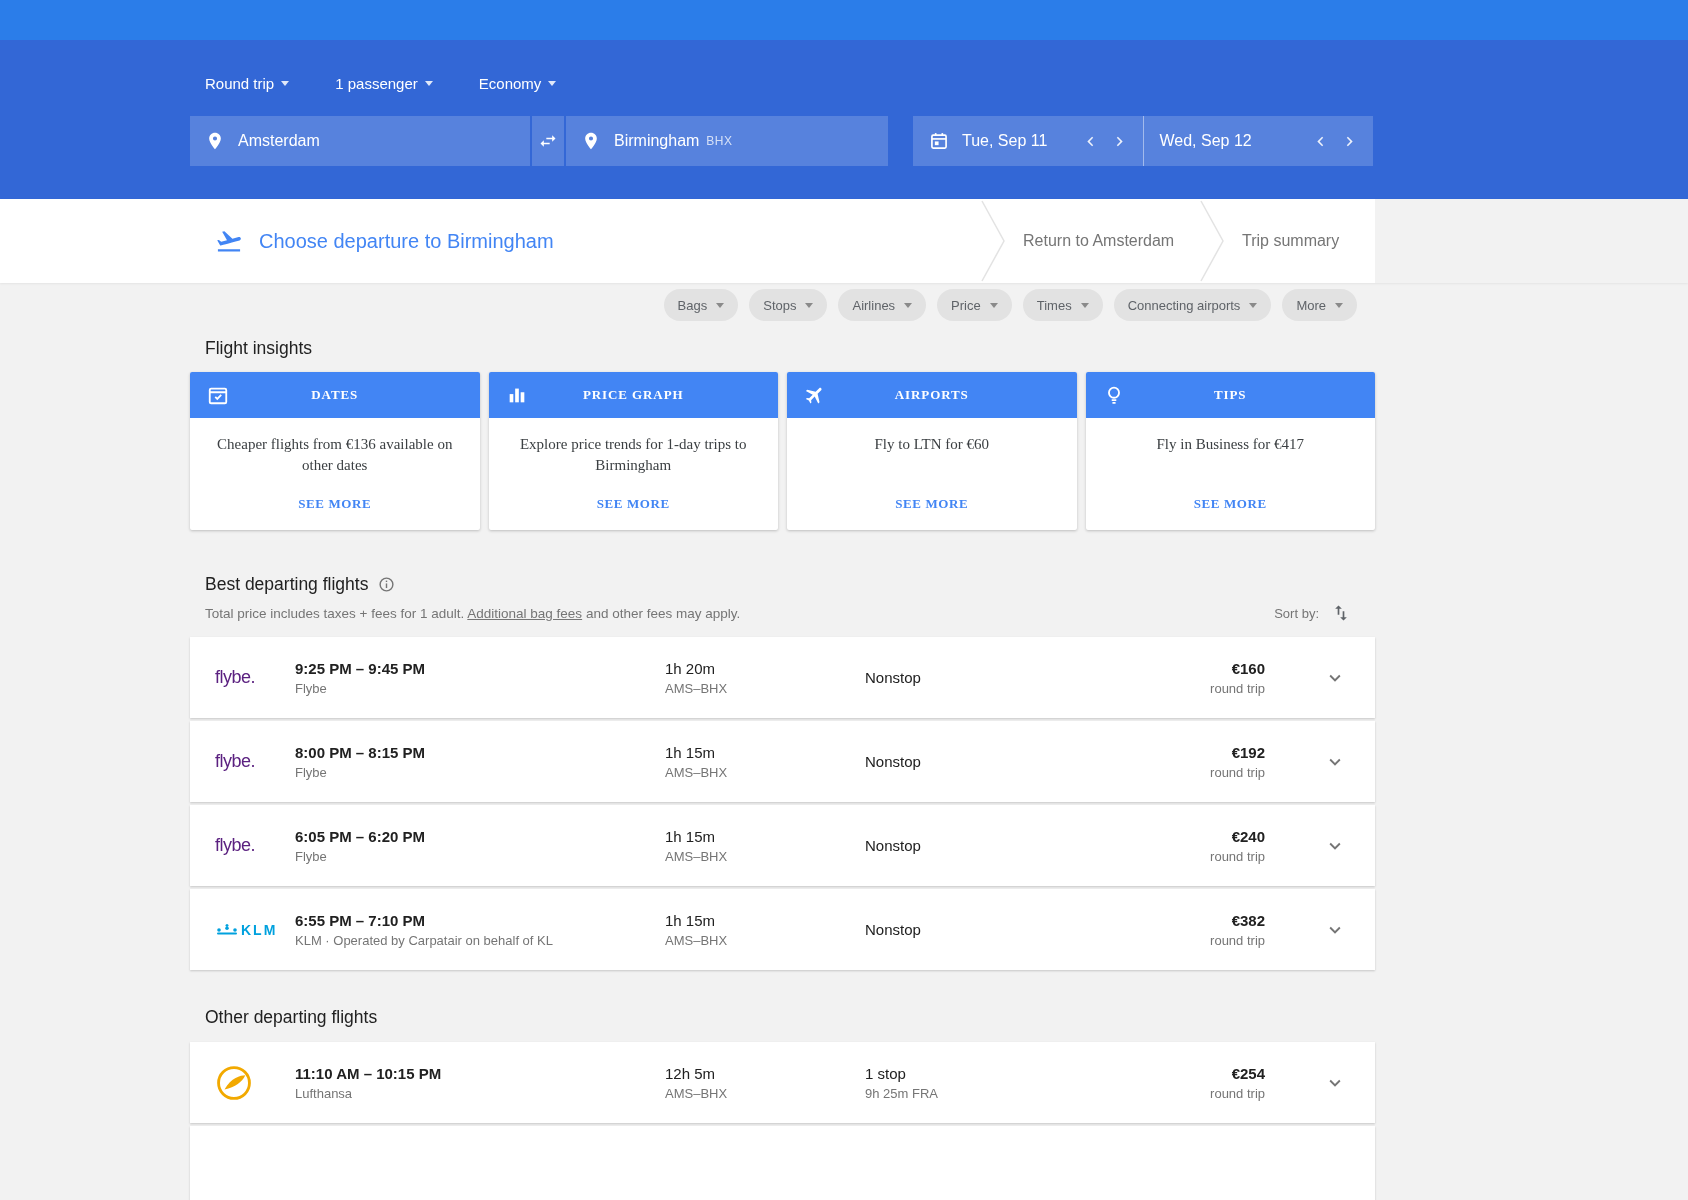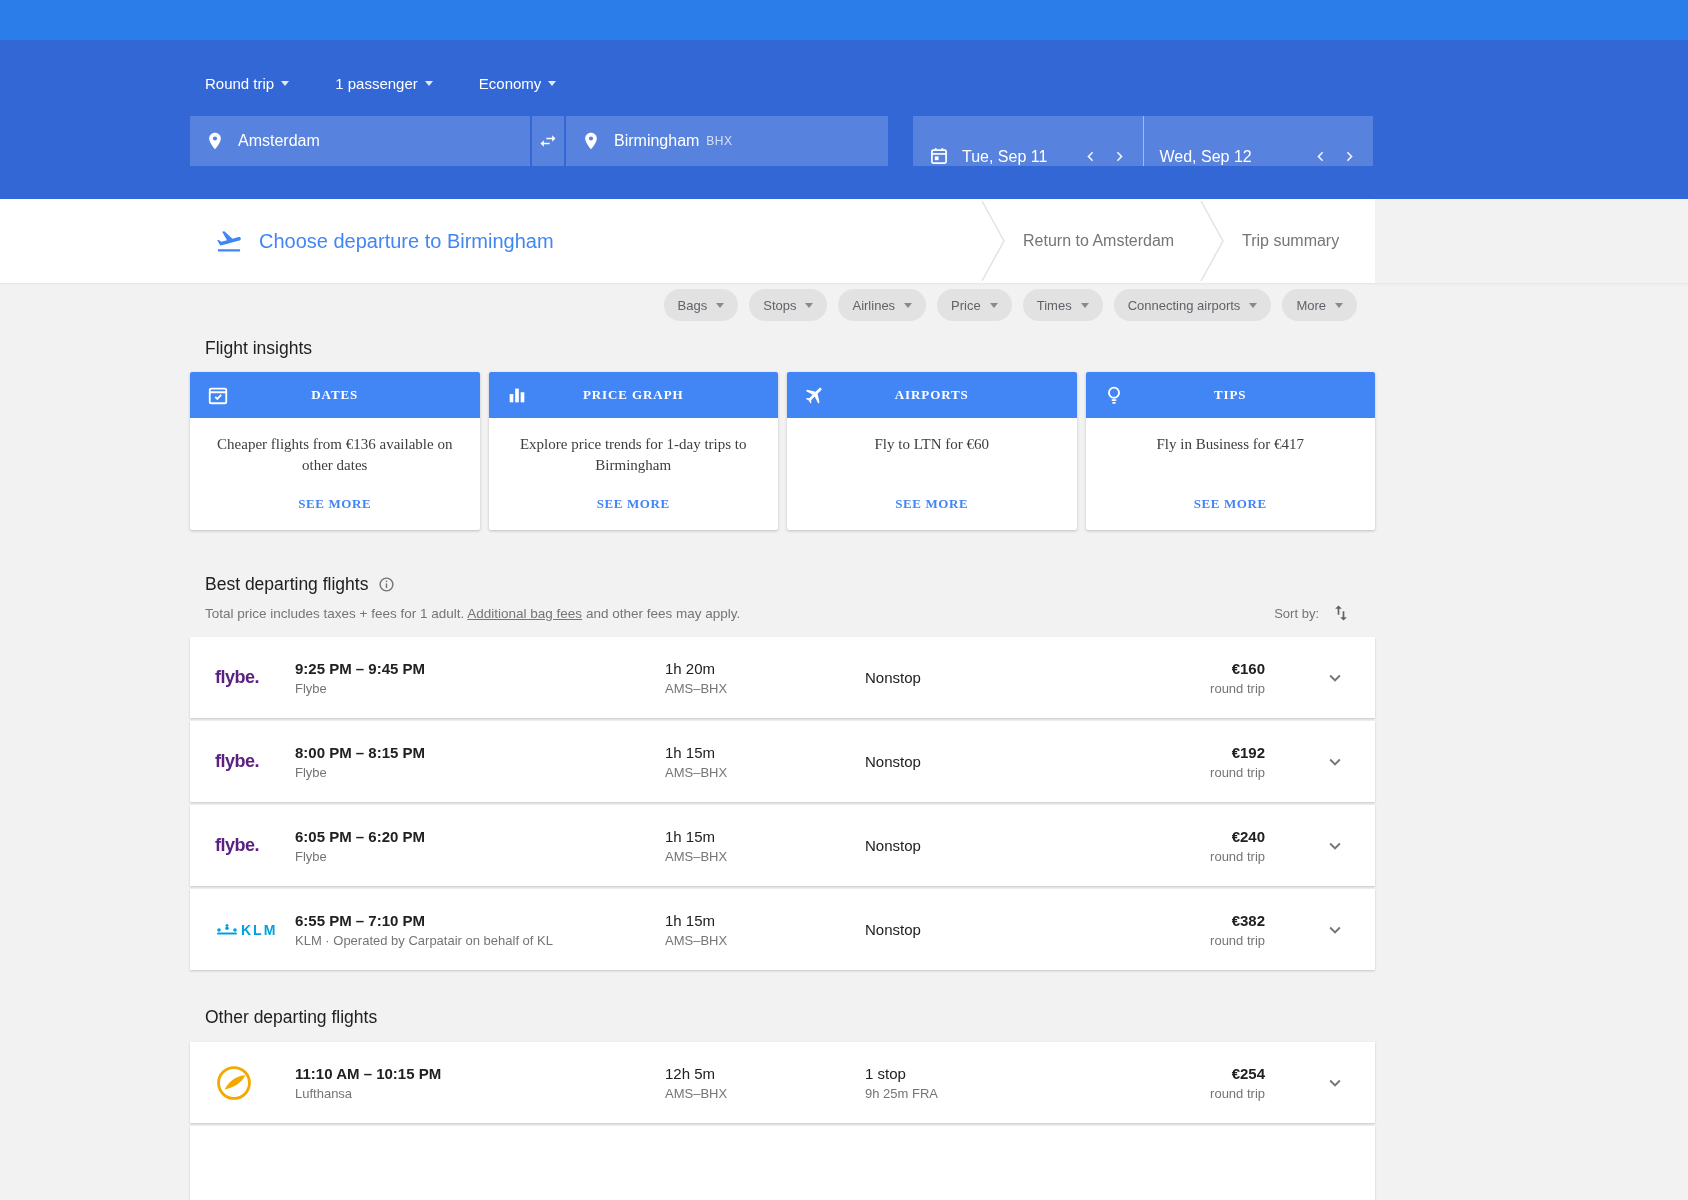--- a/index.html
+++ b/index.html
@@ -14,21 +14,21 @@
   .option { display:flex; align-items:center; gap:7px; color:#fff; font-size:15px; cursor:pointer; }
   .caret-w { width:0; height:0; border-left:4.5px solid transparent; border-right:4.5px solid transparent; border-top:5px solid rgba(255,255,255,.85); }
   .fields-row { display:flex; margin-top:22px; height:50px; }
   .field { background:rgba(255,255,255,.18); display:flex; align-items:center; color:#ffffff; font-size:16px; padding-left:15px; }
   .field .pin { margin-right:13px; display:flex; }
   .field-origin { width:340px; }
   .swap-btn { width:32px; background:rgba(255,255,255,.18); margin:0 2px; display:flex; align-items:center; justify-content:center; cursor:pointer; }
   .field-dest { width:322px; }
   .iata { font-size:12px; opacity:.75; margin-left:7px; letter-spacing:.5px; }
   .dates-block { margin-left:25px; width:460px; background:rgba(255,255,255,.18); display:flex; align-items:stretch; color:#fff; }
-  .date-half { flex:1; display:flex; align-items:flex-end; padding:0 14px 0 16px; font-size:16px; }
+  .date-half { flex:1; display:flex; align-items:center; padding:0 14px 0 16px; font-size:16px; }
   .date-half .dtext { margin-left:13px; }
   .date-half .spacer { flex:1; }
   .date-divider { width:1px; background:rgba(255,255,255,.45); }
   .nav-arrow { display:flex; align-items:center; cursor:pointer; opacity:.9; }
   .nav-arrow + .nav-arrow { margin-left:10px; }
 
   
   .stepper-band { height:84px; background:linear-gradient(to right,#fff 0,#fff 1375px,#f2f2f2 1375px); box-shadow:0 1px 2px rgba(0,0,0,.06); }
   .stepper { display:flex; align-items:stretch; height:84px; }
   .step { display:flex; align-items:center; }
@@ -65,21 +65,21 @@
   .frow .main { font-size:15px; font-weight:bold; color:#212121; }
   .frow .plain { font-weight:normal; }
   .frow .sub { font-size:13px; color:#757575; margin-top:4px; }
   .cell-logo { display:flex; align-items:center; }
   .cell-price { text-align:right; padding-right:30px; }
   .price-val { font-size:16px; }
   .price-green { color:#0f9d58; }
   .cell-chev { display:flex; align-items:center; justify-content:center; cursor:pointer; }
   .frow-partial { height:80px; }
 
-  .flybe-logo { color:#5b2180; font-weight:bold; font-size:18px; letter-spacing:-.5px; }
+  .flybe-logo { color:#5b2180; font-weight:normal; font-size:18px; letter-spacing:-.5px; }
   .klm-logo { display:flex; flex-direction:row; align-items:center; gap:2px; color:#00a1de; }
   .klm-logo .klm-word { font-weight:bold; font-size:14px; letter-spacing:2px; }
 
   .other-title { margin-top:37px; }
 </style>
 </head>
 <body>
 
 <div>
 

